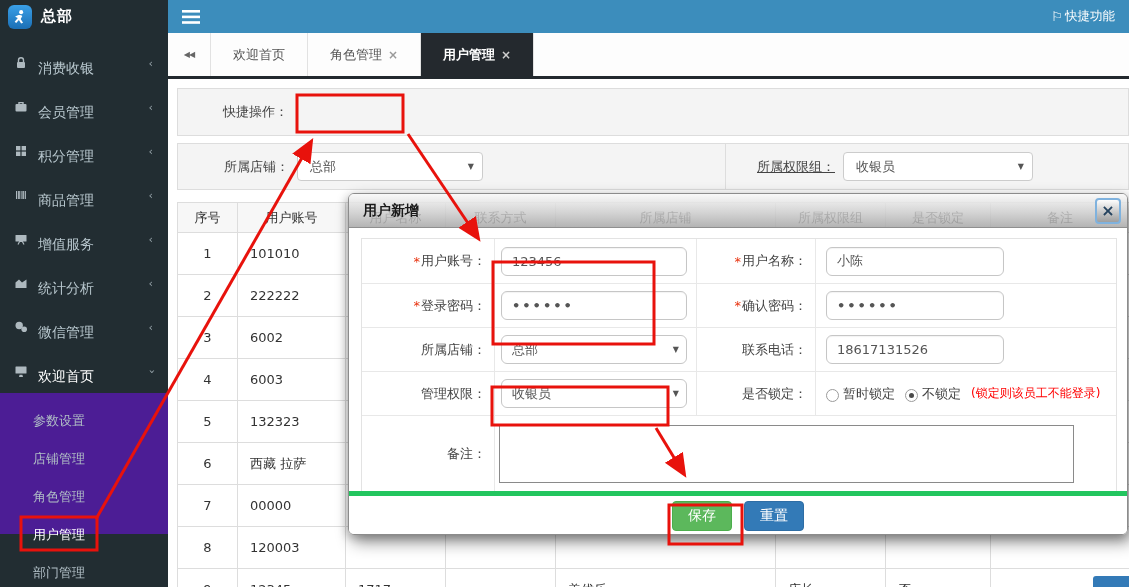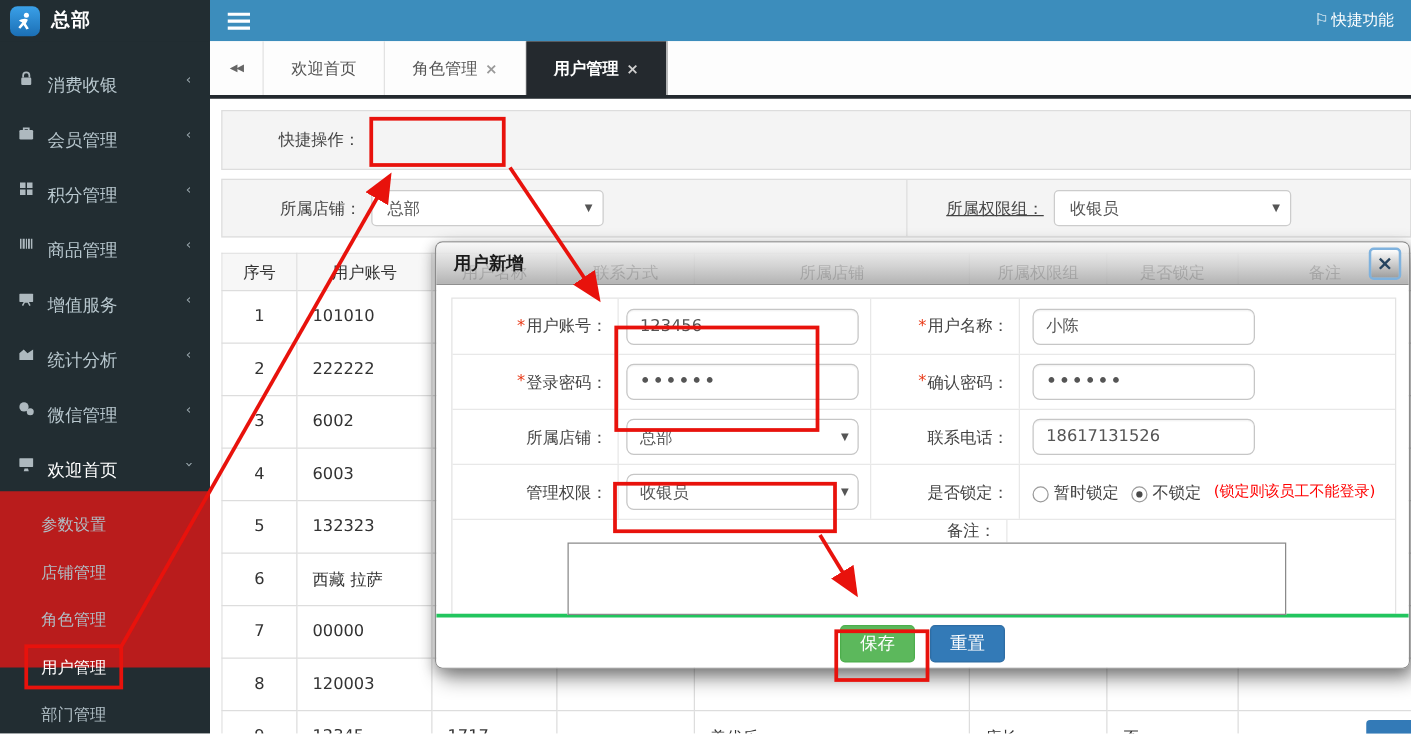--- a/index.html
+++ b/index.html
@@ -12,21 +12,21 @@
   .logo-row { height:33px; display:flex; align-items:center; padding-left:8px; background:#222d32; }
   .logo-badge { width:24px; height:24px; border-radius:6px; background:linear-gradient(180deg,#3aa0e8,#1b6fb5); display:flex; align-items:center; justify-content:center; }
   .logo-title { color:#fff; font-size:15px; font-weight:bold; margin-left:9px; letter-spacing:1px; }
   .nav { position:absolute; top:41px; left:0; width:168px; }
   .nav-item { height:44px; display:flex; align-items:center; color:#b8c7ce; cursor:pointer; position:relative; font-size:14px; }
   .nav-item .icn { width:16px; margin-left:14px; display:flex; color:#aeb9bf; }
   .nav-item .lbl { margin-left:8px;margin-top:11px; }
   .nav-item .chev { position:absolute; right:15px; font-size:11px; color:#9aa7ad; }
   .nav-item.active { color:#fff; }
   .chev-down { display:inline-block; transform:rotate(-90deg); }
-  .submenu { position:absolute; top:393px; left:0; width:168px; height:141px; background:#b91c1c; padding-top:9px; }
+  .submenu { position:absolute; top:393px; left:0; width:168px; height:141px; background:#4c1d95; padding-top:9px; }
   .sub-item { height:38px; line-height:38px; padding-left:33px; color:#b0bec5; cursor:pointer; font-size:13px; }
   .sub-item.active { color:#fff; }
 
   
   .topbar { position:absolute; left:168px; top:0; width:961px; height:33px; background:#3c8dbc; display:flex; align-items:center; }
   .hamburger { margin-left:14px; display:flex; cursor:pointer; }
   .topbar-right { position:absolute; right:14px; top:0; height:33px; display:flex; align-items:center; color:#fff; font-size:12.5px; cursor:pointer; }
   .flag-glyph { font-size:13px; margin-right:2px; }
 
   
@@ -63,38 +63,38 @@
 
   
   .modal { position:absolute; left:348px; top:193px; width:780px; height:342px; z-index:20; border:1px solid #8c8c8c; border-radius:6px; box-shadow:4px 7px 16px rgba(0,0,0,.45), -2px 3px 9px rgba(0,0,0,.18); overflow:hidden; }
   .m-header { height:34px; background:linear-gradient(180deg, rgba(248,248,248,.88), rgba(205,205,205,.82) 55%, rgba(168,168,168,.85)); border-bottom:1px solid #8f8f8f; position:relative; display:flex; align-items:center; }
   .m-title { font-weight:bold; font-size:14px; color:#1a1a1a; margin-left:14px; }
   .m-close { position:absolute; right:6px; top:4px; width:26px; height:26px; border:2px solid #7fb2de; border-radius:4px; background:linear-gradient(180deg,#fdfdfd,#9e9e9e); color:#25435f; font-weight:bold; font-size:16px; line-height:22px; text-align:center; cursor:pointer; }
   .m-body { height:263px; background:#fff; padding:10px 12px 0 12px; }
   .m-grid { width:756px; border:1px solid #e3e3e3; }
   .m-row { display:flex; height:44px; border-top:1px solid #e8e8e8; align-items:center; }
   .m-row:first-child { border-top:none; }
-  .m-row.tall { height:76px;flex-direction:column; }
+  .m-row.tall { height:76px; }
   .cell-l1 { width:133px; height:100%; display:flex; align-items:center; justify-content:flex-end; padding-right:8px; border-right:1px solid #e8e8e8; color:#444; }
   .cell-f1 { width:202px; height:100%; display:flex; align-items:center; padding-left:6px; border-right:1px solid #e8e8e8; }
   .cell-l2 { width:119px; height:100%; display:flex; align-items:center; justify-content:flex-end; padding-right:8px; border-right:1px solid #e8e8e8; color:#444; }
   .cell-f2 { flex:1; height:100%; display:flex; align-items:center; padding-left:10px; }
   .cell-rest { flex:1; height:100%; display:flex; align-items:center; padding-left:4px; }
   .req { color:#e8330f; margin-right:1px; }
   .m-input { width:186px; height:29px; border:1px solid #c6c6c6; border-radius:6px; padding-left:10px; color:#555; font-size:13px; font-family:inherit; background:#fff; box-shadow:inset 0 1px 1px rgba(0,0,0,.05); }
   .m-input.narrow { width:178px; }
   .m-input.pwd { letter-spacing:2px; font-weight:bold; }
   .mselect { position:relative; width:186px; height:29px; background:#fff; border:1px solid #c6c6c6; border-radius:6px; display:flex; align-items:center; padding-left:10px; color:#555; cursor:pointer; }
   .mselect .arr { position:absolute; right:7px; font-size:8px; color:#555; }
   .radio { display:inline-block; width:13px; height:13px; border:1px solid #9b9b9b; border-radius:50%; background:#fff; margin-right:4px; position:relative; top:2px; cursor:pointer; }
   .radio.sel::after { content:""; position:absolute; left:3px; top:3px; width:5px; height:5px; border-radius:50%; background:#4a4a4a; }
   .radio-lbl { color:#444; margin-right:10px; cursor:pointer; }
   .lock-note { color:#f00; font-size:12px; white-space:nowrap; }
   .m-textarea { width:575px; height:58px; border:1px solid #8a8a8a; background:#fff; resize:none; font-family:inherit; }
-  .m-footer { height:45px; background:#fff; border-top:3px solid #22c55e; display:flex; align-items:center; justify-content:center; gap:12px; }
+  .m-footer { height:45px; background:#fff; border-top:5px solid #22c55e; display:flex; align-items:center; justify-content:center; gap:12px; }
   .btn-save { background:#5cb85c; border:1px solid #4cae4c; color:#fff; width:60px; height:30px; border-radius:4px; font-size:14px; cursor:pointer; font-family:inherit; }
   .btn-reset { background:#337ab7; border:1px solid #2e6da4; color:#fff; width:60px; height:30px; border-radius:4px; font-size:14px; cursor:pointer; font-family:inherit; }
 
   .overlay { position:absolute; left:0; top:0; z-index:50; pointer-events:none; }
 </style>
 </head>
 <body>
 
 <div id="stage">
 

